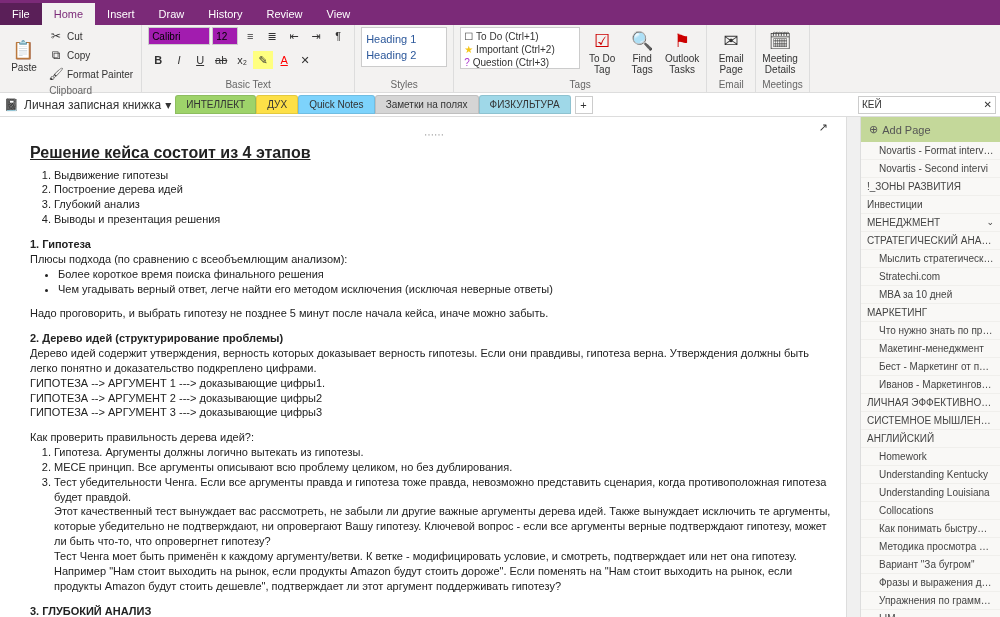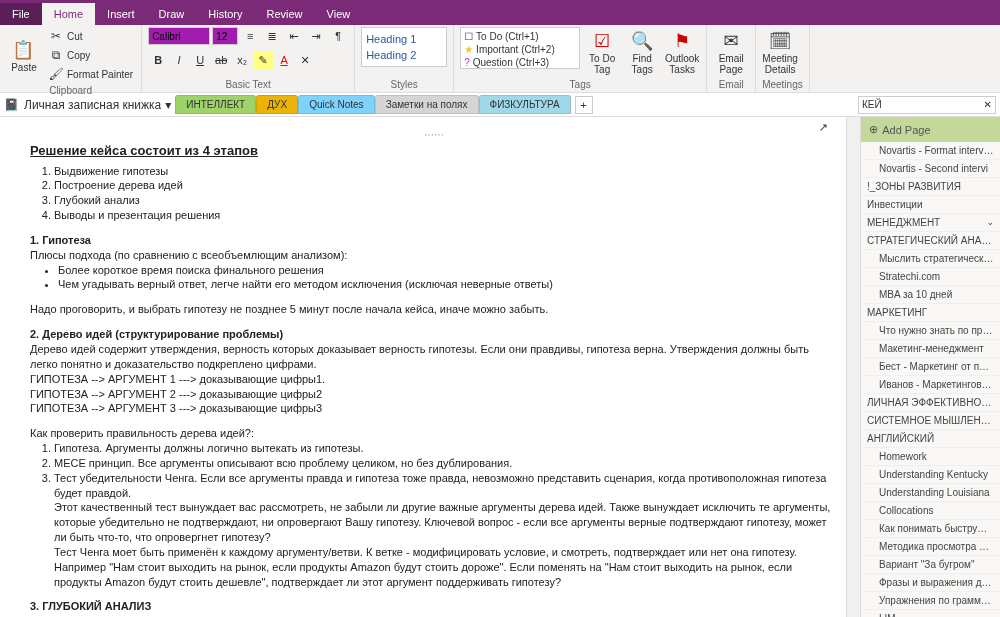--- a/index.html
+++ b/index.html
@@ -35,32 +35,32 @@
 
 .tags-box { border: 1px solid #ccc; background: #fff; width: 120px; height: 42px; padding: 2px; font-size: 10px; }
 .tag-item { display: flex; align-items: center; gap: 3px; padding: 1px; }
 
 
 .nbbar { display: flex; align-items: center; background: #fff; height: 24px; border-bottom: 1px solid #ddd; padding: 0 4px; gap: 4px; }
 .nb-title { font-size: 12px; color: #333; display: flex; align-items: center; gap: 4px; }
 .nb-tabs { display: flex; gap: 0; align-items: flex-end; flex: 1; }
 .nb-tab { padding: 3px 10px; font-size: 10px; border-radius: 3px 3px 0 0; cursor: pointer; border: 1px solid rgba(0,0,0,0.1); }
 .nb-tab.t1 { background: #9ed36a; }
-.nb-tab.t2 { background: #eab308; }
+.nb-tab.t2 { background: #fde047; }
 .nb-tab.t3 { background: #7dd3fc; }
 .nb-tab.t4 { background: #d5d5d5; }
 .nb-tab.t5 { background: #9fd8e8; }
 .nb-add { width: 18px; height: 18px; border: 1px solid #ccc; display: flex; align-items: center; justify-content: center; cursor: pointer; margin-left: 4px; }
 .search-box { width: 138px; height: 18px; border: 1px solid #ccc; font-size: 10px; padding: 0 3px; display: flex; align-items: center; justify-content: space-between; }
 
 
 .main { display: flex; height: calc(617px - 3px - 22px - 68px - 24px); }
 .page { flex: 1; overflow-y: auto; padding: 10px 8px 10px 30px; position: relative; }
 .page-content { font-size: 11px; line-height: 1.35; color: #222; }
-.page-content h3 { font-size: 13px; font-weight: bold; text-decoration: underline; margin-bottom: 4px; }
+.page-content h3 { font-size: 16px; font-weight: bold; text-decoration: underline; margin-bottom: 4px; }
 .page-content ol { margin-left: 24px; }
 .page-content ul { margin-left: 28px; }
 .page-content .sec { font-weight: bold; margin-top: 10px; }
 .page-content p { margin: 0; }
 .popout { position: absolute; right: 18px; top: 4px; font-size: 11px; cursor: pointer; }
 .vscroll { width: 14px; background: #f0f0f0; border-left: 1px solid #ddd; }
 
 .sidebar { width: 140px; background: #f9f8f6; border-left: 1px solid #ddd; display: flex; flex-direction: column; overflow-y: auto; }
 .addpage { background: #c4d89a; padding: 6px 8px; font-size: 11px; color: #555; display: flex; align-items: center; gap: 4px; cursor: pointer; }
 .sb-item { padding: 3px 6px 3px 12px; font-size: 10px; color: #444; cursor: pointer; white-space: nowrap; overflow: hidden; text-overflow: ellipsis; border-bottom: 1px solid #f0efec; }

